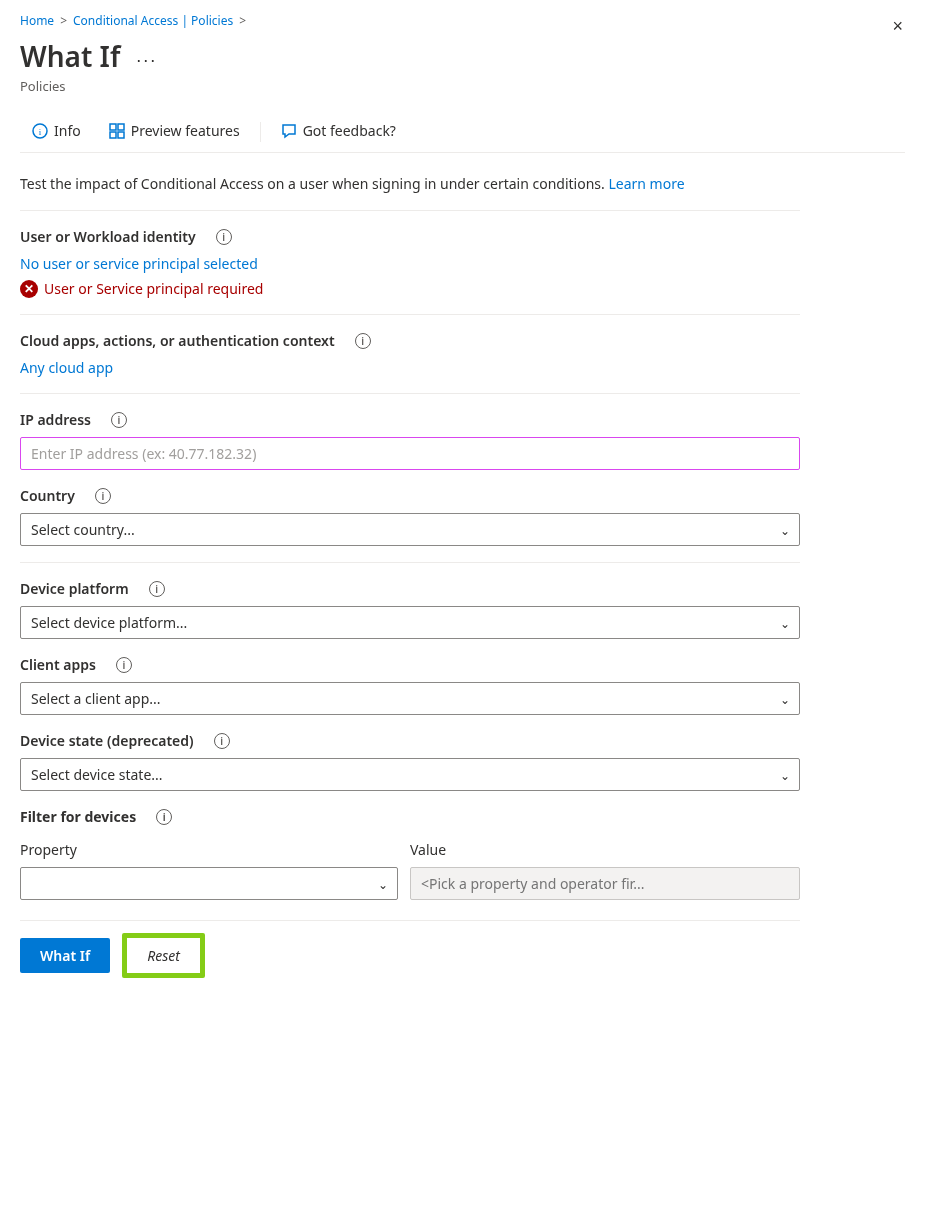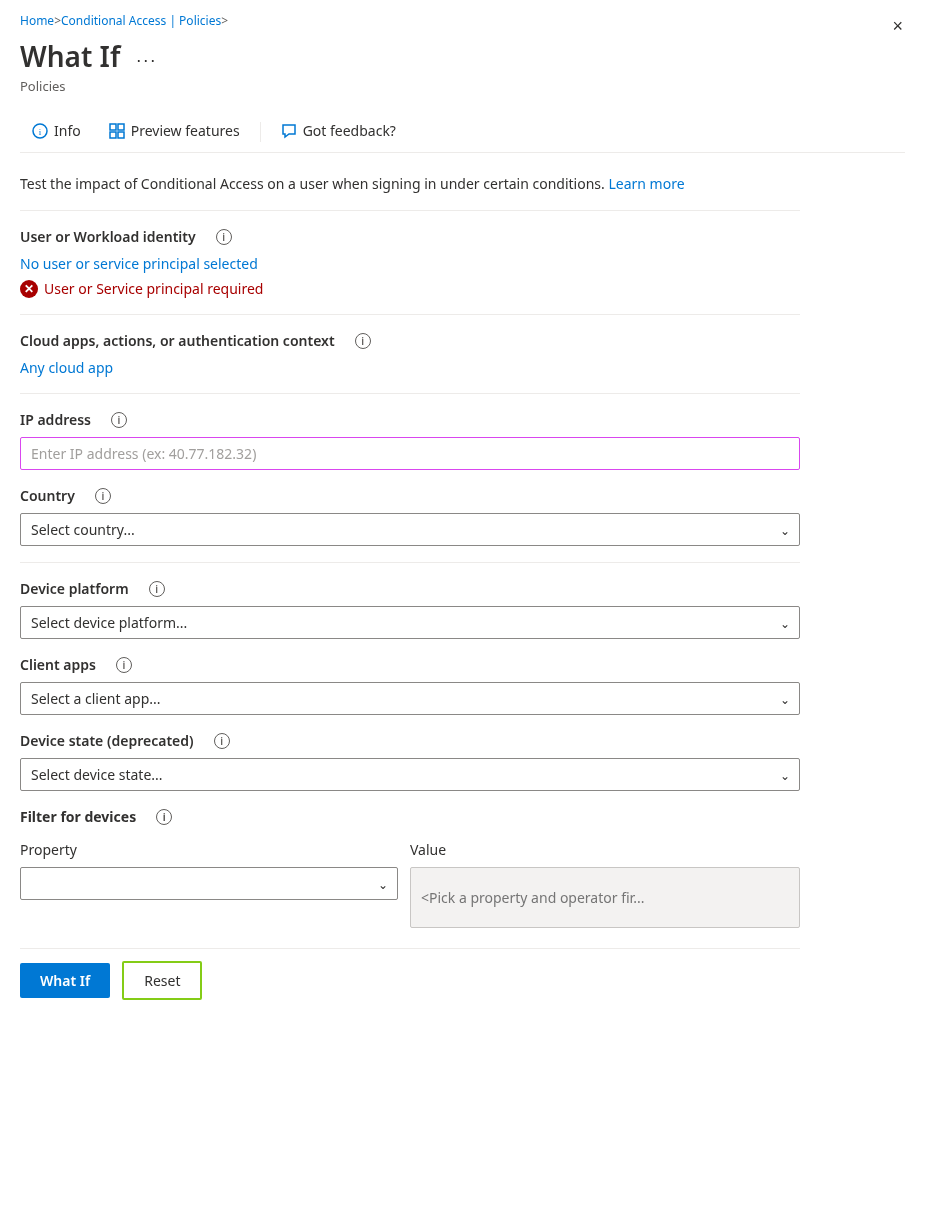--- a/index.html
+++ b/index.html
@@ -12,20 +12,21 @@
       min-height: 1230px;
     }
     .page-wrapper {
       max-width: 925px;
       padding: 12px 20px 20px 20px;
       position: relative;
     }
     .breadcrumb {
       display: flex;
       align-items: center;
+      gap: 6px;
       font-size: 12px;
       color: #0078d4;
       margin-bottom: 8px;
     }
     .breadcrumb a {
       color: #0078d4;
       text-decoration: none;
       cursor: pointer;
     }
     .breadcrumb-sep { color: #605e5c; font-size: 12px; }
@@ -250,21 +251,21 @@
       color: #323130;
       background: #fff;
       appearance: none;
       -webkit-appearance: none;
       cursor: pointer;
       outline: none;
       font-family: inherit;
     }
     .value-field-disabled {
       width: 100%;
-      padding: 20px 10px;
+      padding: 6px 10px;
       border: 1px solid #c8c6c4;
       border-radius: 2px;
       font-size: 14px;
       color: #a19f9d;
       background: #f3f2f1;
       font-family: inherit;
     }
     .action-bar {
       display: flex;
       align-items: center;
@@ -280,26 +281,27 @@
       padding: 8px 20px;
       font-size: 14px;
       font-weight: 600;
       border-radius: 2px;
       cursor: pointer;
       font-family: inherit;
     }
     .btn-secondary {
       background: #fff;
       color: #323130;
-      border: 2px solid #84cc16;
+      border: 5px solid #84cc16;
       padding: 8px 20px;
       font-size: 14px;
       border-radius: 2px;
       cursor: pointer;
       font-family: inherit;
+      font-style: italic;
     }
     .content-area {
       max-width: 780px;
     }
     .cloud-apps-section { margin-bottom: 8px; }
   </style>
 </head>
 <body>
 
 <div class="page-wrapper">

